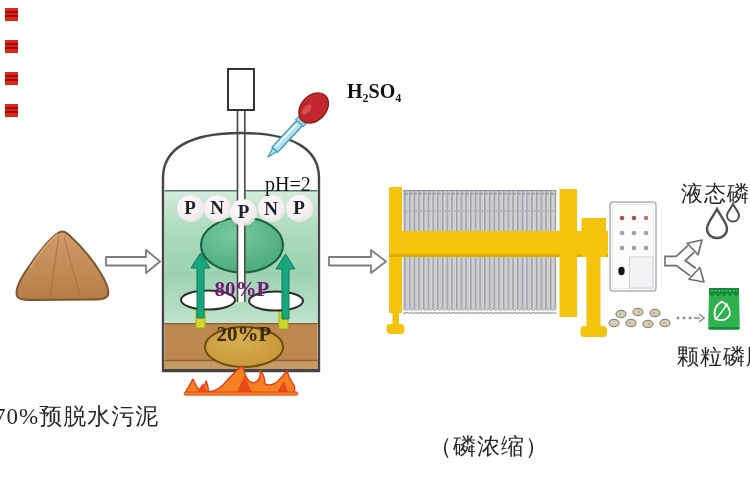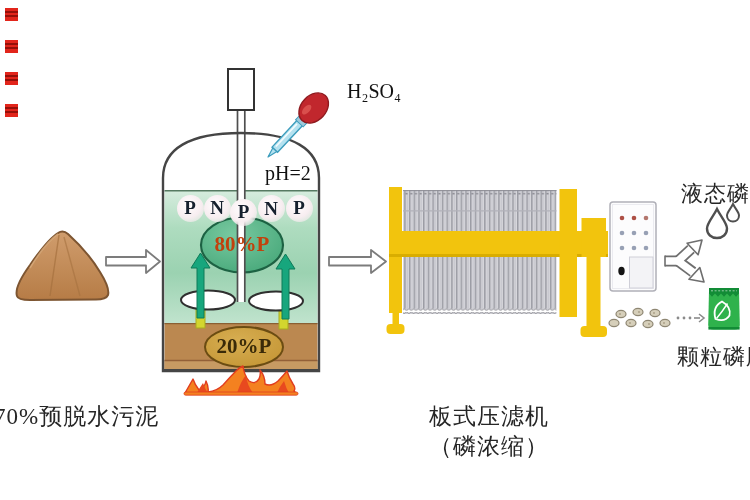--- a/index.html
+++ b/index.html
@@ -4,33 +4,33 @@
 <style>
   html,body{margin:0;padding:0;background:#fff;}
   .canvas{
     position:relative;width:750px;height:500px;background:#ffffff;overflow:hidden;
     font-family:"Liberation Serif","DejaVu Serif",serif;
   }
   .art{position:absolute;left:0;top:0;}
   .label{position:absolute;color:#1b1b1b;white-space:nowrap;line-height:1.1;}
   .cjk{font-size:23px;letter-spacing:1px;color:#262626;}
   .centered{transform:translateX(-50%);}
-  .formula{font-size:20px;color:#111;}
+  .formula{font-size:20px;color:#111;font-weight:bold;}
   .ph{font-size:20px;color:#111;}
   .bubble{
     position:absolute;width:27px;height:27px;border-radius:50%;
     background:radial-gradient(circle at 42% 36%, #fffdfe 0%, #f7edf0 55%, rgba(247,237,240,0.25) 100%);
     display:flex;align-items:center;justify-content:center;
     font-weight:bold;font-size:19px;color:#16202e;
   }
   .ellipse-label{
     position:absolute;transform:translate(-50%,-50%);
     font-weight:bold;font-size:21px;white-space:nowrap;
   }
-  .soluble-text{color:#c2410c;}
+  .soluble-text{color:#701a75;margin-top:45px;}
   .sediment-text{color:#3a2a08;}
   .stamp{
     position:absolute;left:5px;width:13px;height:13px;background:#e2251b;
     background-image:linear-gradient(transparent 3px, rgba(135,12,6,.85) 3px, rgba(135,12,6,.85) 5px,
       transparent 5px, transparent 7px, rgba(135,12,6,.85) 7px, rgba(135,12,6,.85) 9px, transparent 9px);
   }
 </style>
 </head>
 <body>
 
@@ -264,27 +264,26 @@
       <span>P</span>
     </div>
   <div class="bubble" style="left:257.5px;top:195px">
       <span>N</span>
     </div>
   <div class="bubble" style="left:285.5px;top:194.5px">
       <span>P</span>
     </div>
 
   <div class="label formula" style="left:347px;top:80px">H₂SO₄</div>
-  <div class="label ph" style="left:265px;top:162px">pH=2</div>
+  <div class="label ph" style="left:265px;top:173px">pH=2</div>
 
   <div class="label ellipse-label soluble-text" style="left:242px;top:245px">80%P</div>
-  <div class="label ellipse-label sediment-text" style="left:244px;top:347px">20%P</div>
+  <div class="label ellipse-label sediment-text" style="left:244px;top:335px">20%P</div>
 
   <div class="label cjk" style="left:-6px;top:404px">70%预脱水污泥</div>
 
 
-  <div class="label cjk centered" style="left:489px;top:404px">板式压滤机</div>
   <div class="label cjk centered" style="left:489px;top:434px">（磷浓缩）</div>
 
   <div class="label cjk" style="left:681px;top:182px;font-size:22px">液态磷肥</div>
   <div class="label cjk" style="left:677px;top:345px;font-size:22px">颗粒磷肥</div>
 
 </div>
 
 </body></html>

